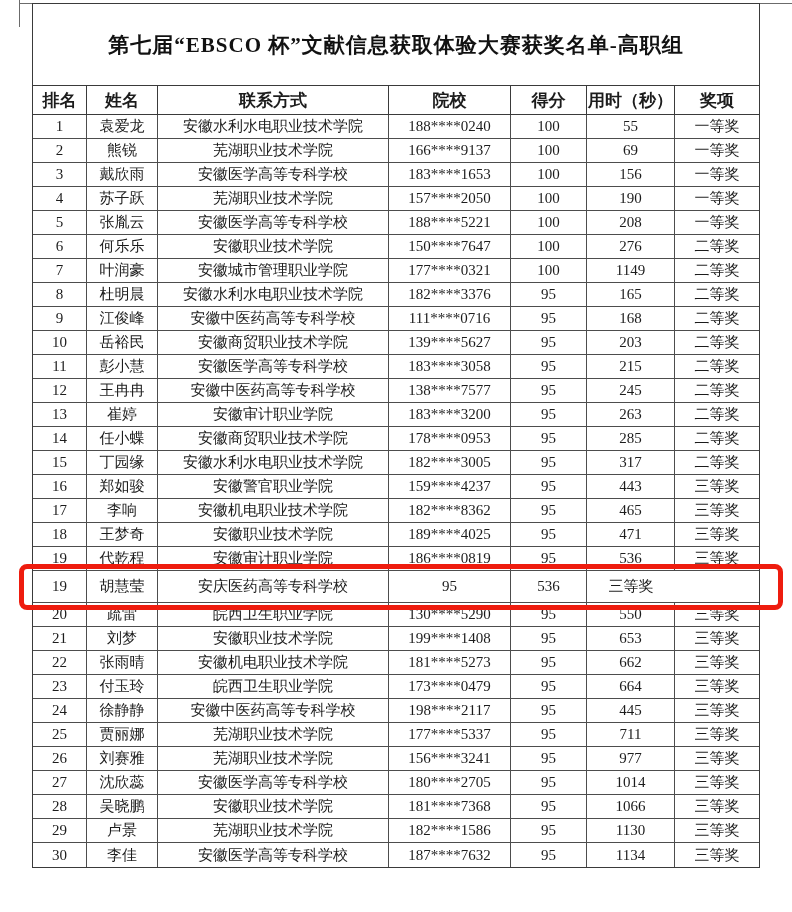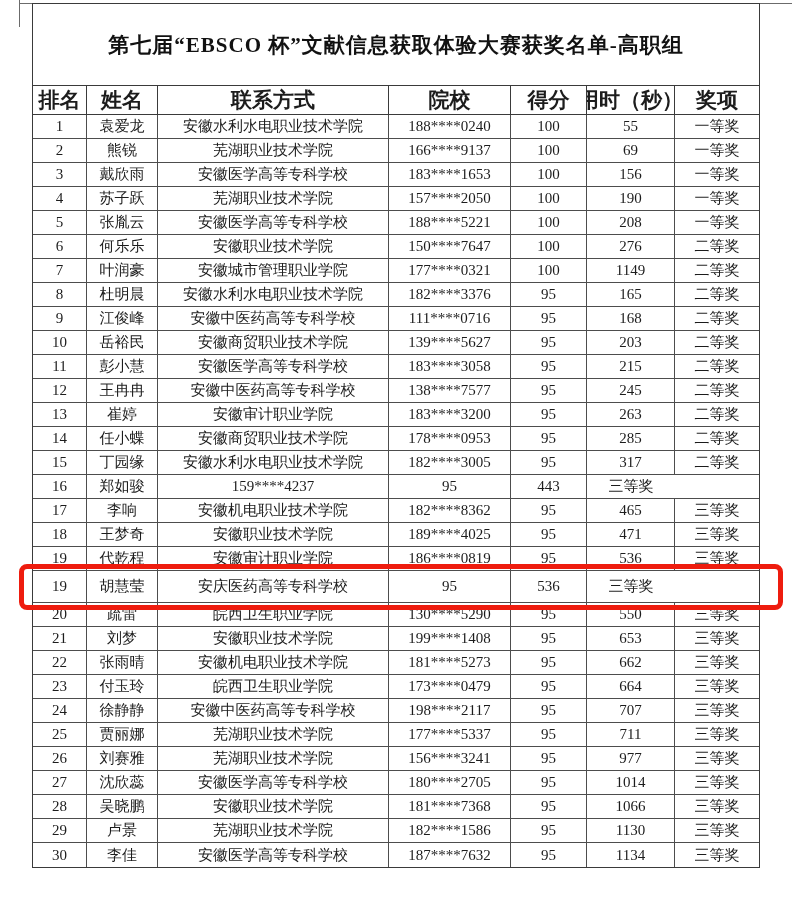--- a/index.html
+++ b/index.html
@@ -34,21 +34,21 @@
     color:#111;
   }
   .header-row,.row{
     display:grid;
     grid-template-columns:54px 71px 231px 122px 76px 88px 84px;
     box-sizing:border-box;
   }
   .header-row{
     height:29px;
     border-bottom:1px solid #3a3a3a;
-    font-weight:bold;font-size:21px;
+    font-weight:bold;font-size:17px;
   }
   .row{
     height:24px;
     border-bottom:1px solid #4d4d4d;
     font-size:15px;
   }
   .row:last-child{border-bottom:none;}
   .cell{
     display:flex;align-items:center;justify-content:center;
     border-right:1px solid #4d4d4d;
@@ -228,20 +228,21 @@
           <div class="cell col-name">丁园缘</div>
           <div class="cell col-school">安徽水利水电职业技术学院</div>
           <div class="cell col-phone">182****3005</div>
           <div class="cell col-score">95</div>
           <div class="cell col-time">317</div>
           <div class="cell col-award">二等奖</div>
         </div>
         <div class="row">
           <div class="cell col-rank">16</div>
           <div class="cell col-name">郑如骏</div>
+          <div class="cell col-school">安徽警官职业学院</div>
           <div class="cell col-phone">159****4237</div>
           <div class="cell col-score">95</div>
           <div class="cell col-time">443</div>
           <div class="cell col-award">三等奖</div>
         </div>
         <div class="row">
           <div class="cell col-rank">17</div>
           <div class="cell col-name">李响</div>
           <div class="cell col-school">安徽机电职业技术学院</div>
           <div class="cell col-phone">182****8362</div>
@@ -310,21 +311,21 @@
           <div class="cell col-score">95</div>
           <div class="cell col-time">664</div>
           <div class="cell col-award">三等奖</div>
         </div>
         <div class="row">
           <div class="cell col-rank">24</div>
           <div class="cell col-name">徐静静</div>
           <div class="cell col-school">安徽中医药高等专科学校</div>
           <div class="cell col-phone">198****2117</div>
           <div class="cell col-score">95</div>
-          <div class="cell col-time">707</div>
+          <div class="cell col-time">445</div>
           <div class="cell col-award">三等奖</div>
         </div>
         <div class="row">
           <div class="cell col-rank">25</div>
           <div class="cell col-name">贾丽娜</div>
           <div class="cell col-school">芜湖职业技术学院</div>
           <div class="cell col-phone">177****5337</div>
           <div class="cell col-score">95</div>
           <div class="cell col-time">711</div>
           <div class="cell col-award">三等奖</div>

